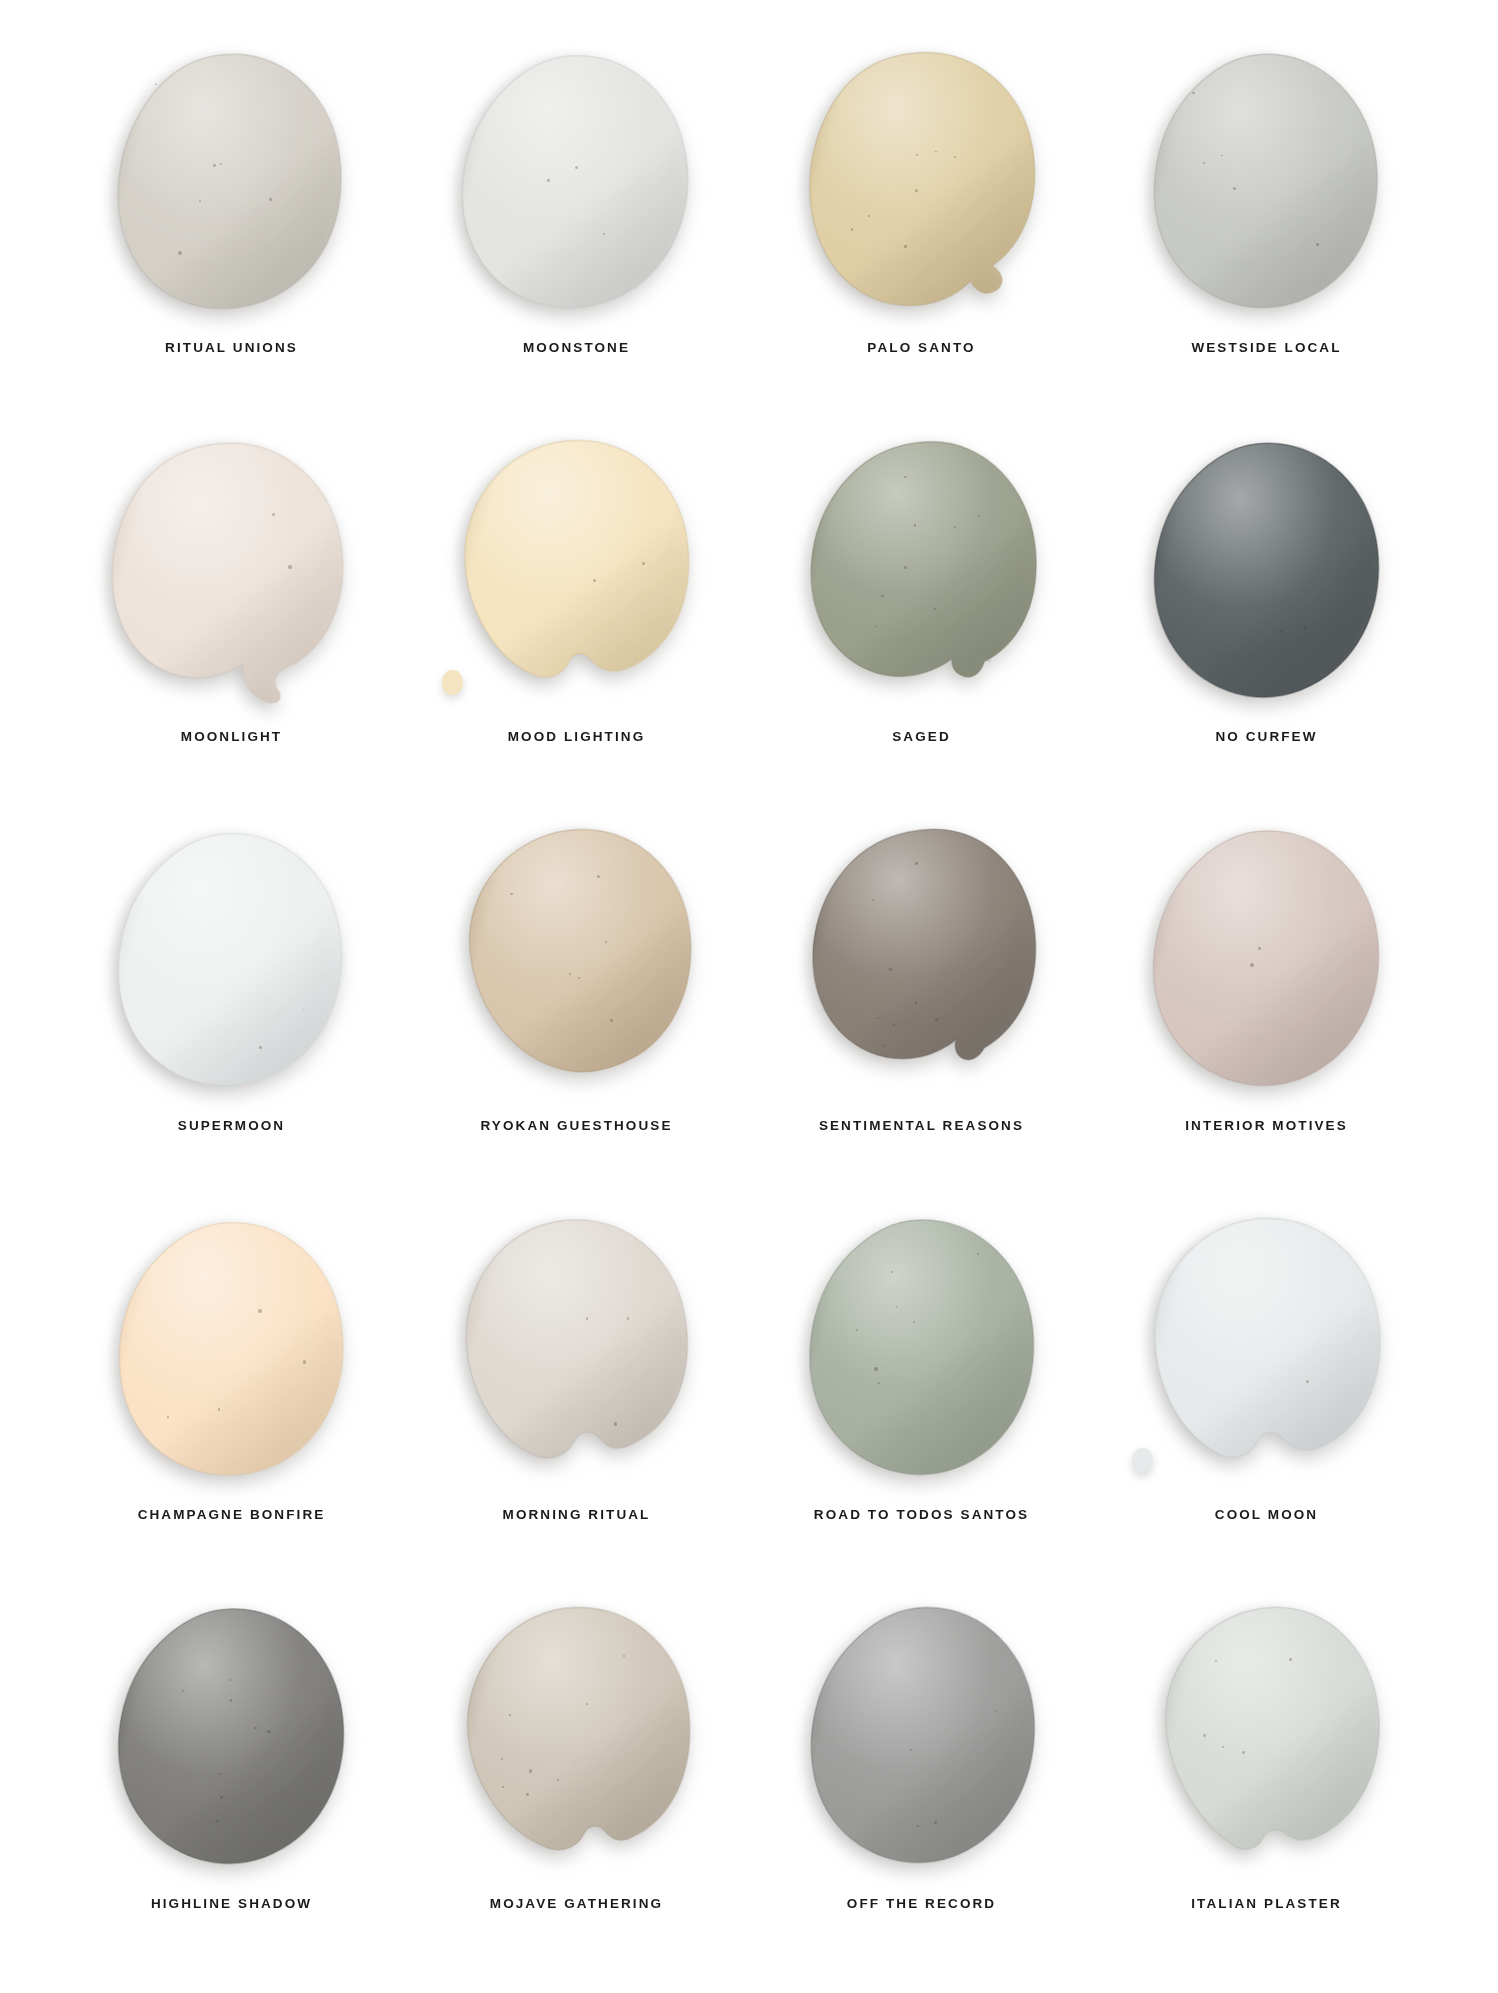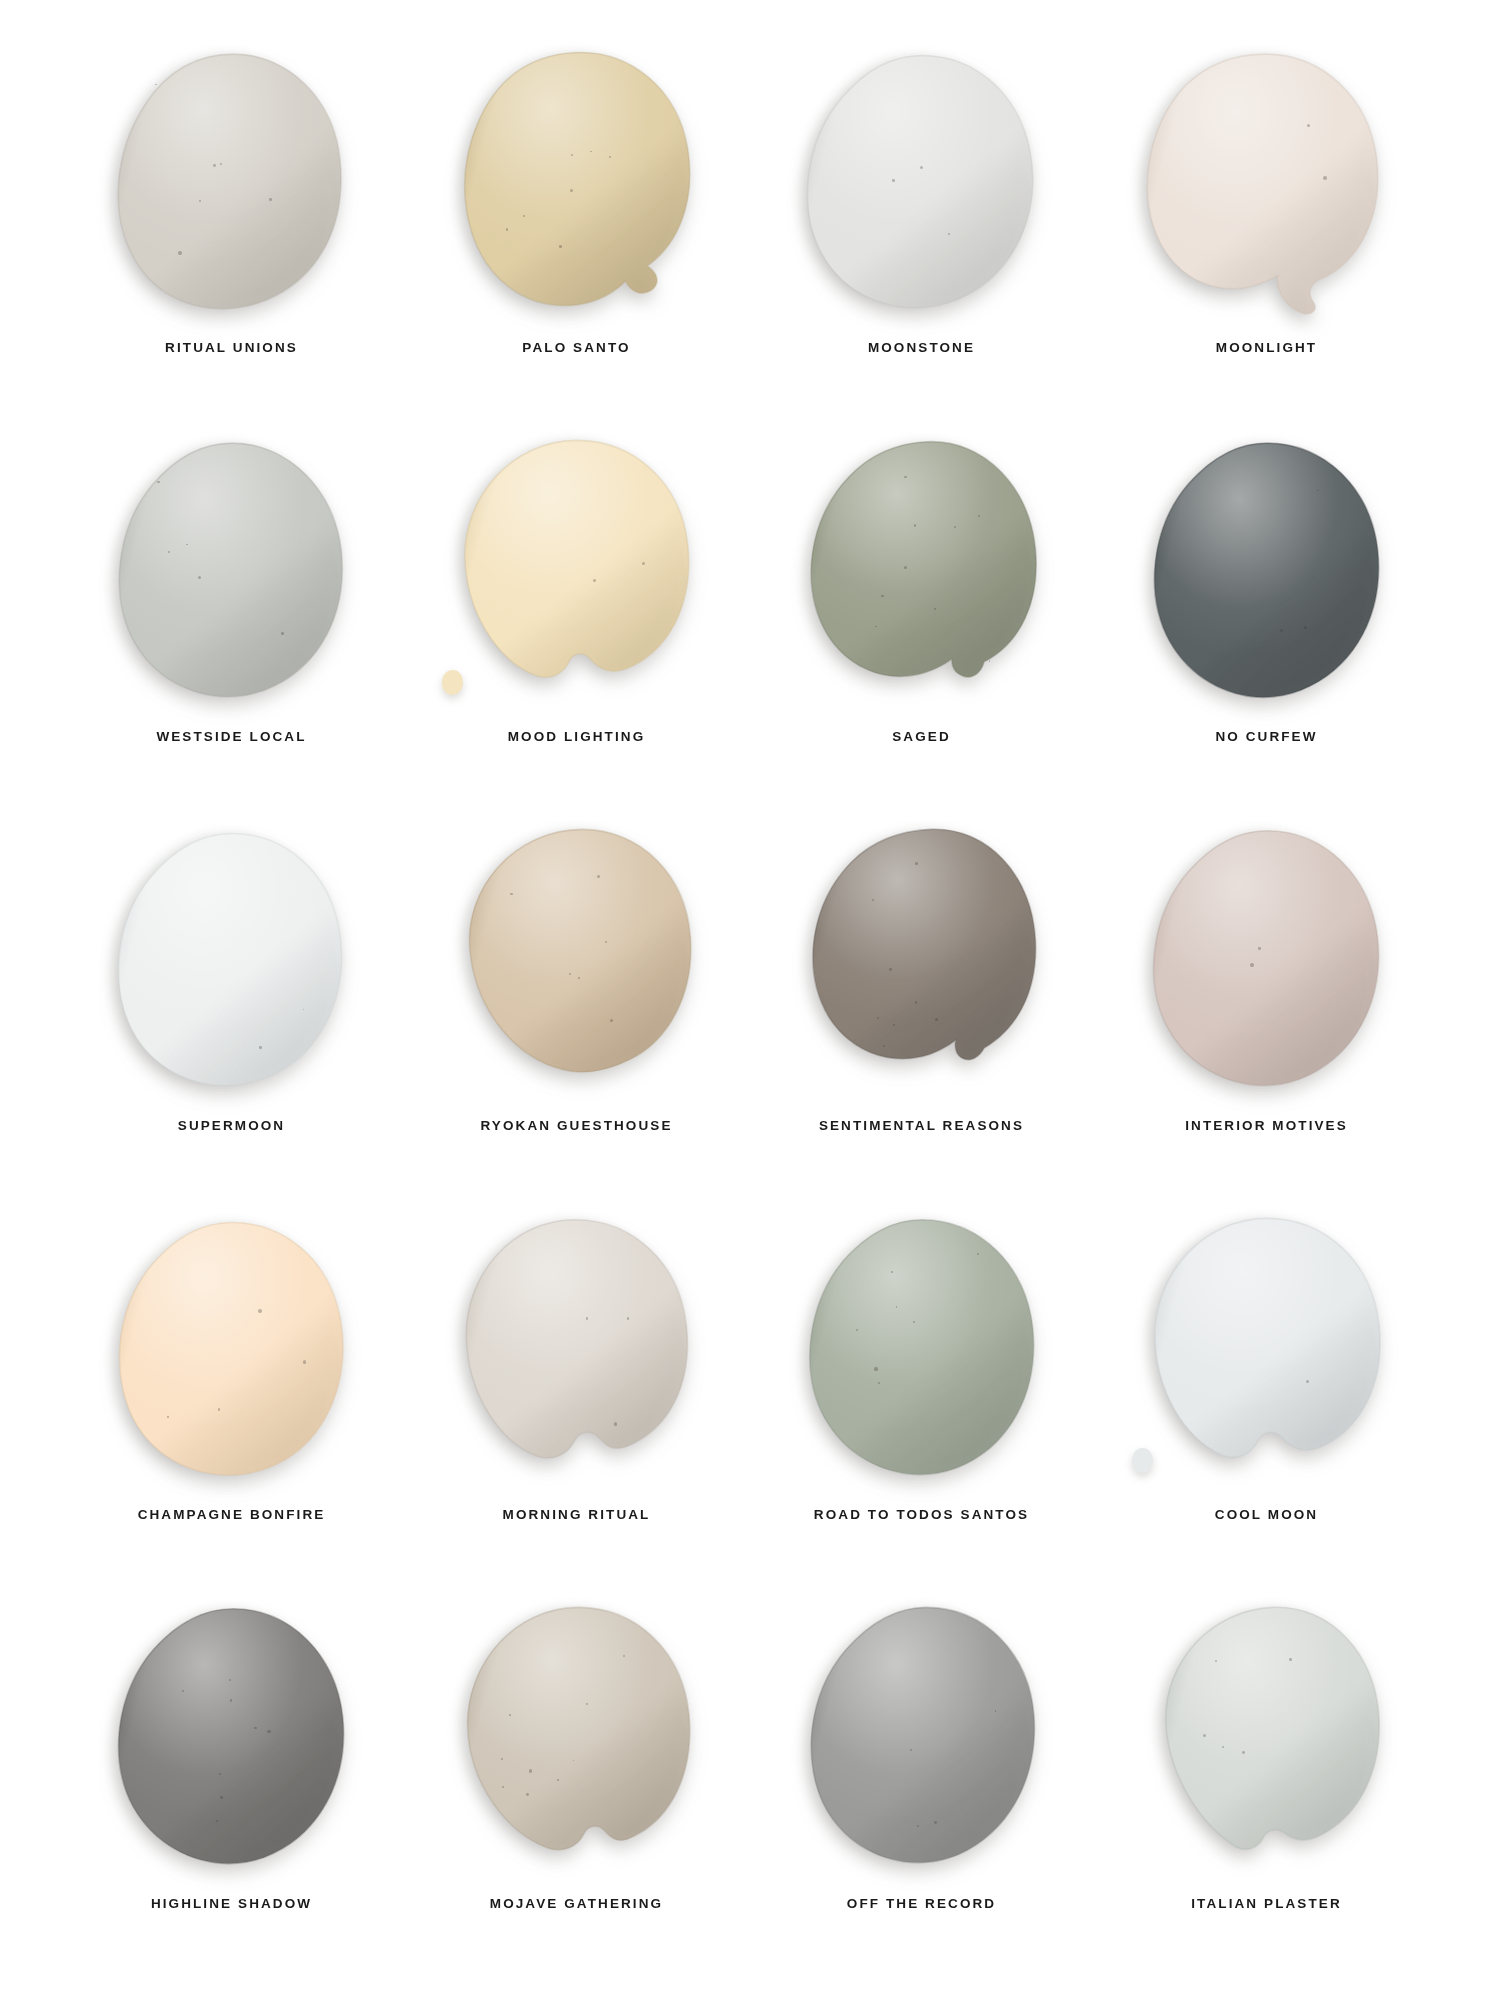--- a/index.html
+++ b/index.html
@@ -108,20 +108,52 @@
             <span class="speck" style="left: 30.4192%; top: 75.9642%; width: 3.45817px; height: 3.45817px;"></span>
           </div>
         </div>
         <div class="swatch-label">RITUAL UNIONS</div>
       </div>
       <div class="cell">
         <div class="blobwrap">
           <div class="blob">
             <svg viewBox="0 0 200 200" xmlns="http://www.w3.org/2000/svg">
               <defs>
+                <linearGradient id="g1" x1="0.15" y1="0.05" x2="0.85" y2="1">
+                  <stop offset="0%" stop-color="#e3e3e1" stop-opacity="1"></stop>
+                  <stop offset="55%" stop-color="#e3e3e1" stop-opacity="1"></stop>
+                  <stop offset="100%" stop-color="#c3c3c1" stop-opacity="0.85"></stop>
+                </linearGradient>
+                <radialGradient id="hl1" cx="0.38" cy="0.22" r="0.62">
+                  <stop offset="0%" stop-color="#ffffff" stop-opacity="0.45"></stop>
+                  <stop offset="70%" stop-color="#ffffff" stop-opacity="0.05"></stop>
+                  <stop offset="100%" stop-color="#ffffff" stop-opacity="0"></stop>
+                </radialGradient>
+                <linearGradient id="sh1" x1="0" y1="0" x2="1" y2="0.3">
+                  <stop offset="0%" stop-color="#c3c3c1" stop-opacity="0.85"></stop>
+                  <stop offset="18%" stop-color="#c3c3c1" stop-opacity="0"></stop>
+                </linearGradient>
+              </defs>
+              <path d="M100,7 C140,7 172,36 180,78 C189,124 168,170 128,187 C90,203 47,190 27,156 C7,122 13,70 41,38 C58,18 77,7 100,7 Z" fill="url(#g1)"></path>
+              <path d="M100,7 C140,7 172,36 180,78 C189,124 168,170 128,187 C90,203 47,190 27,156 C7,122 13,70 41,38 C58,18 77,7 100,7 Z" fill="url(#sh1)"></path>
+              <path d="M100,7 C140,7 172,36 180,78 C189,124 168,170 128,187 C90,203 47,190 27,156 C7,122 13,70 41,38 C58,18 77,7 100,7 Z" fill="url(#hl1)"></path>
+              <path d="M100,7 C140,7 172,36 180,78 C189,124 168,170 128,187 C90,203 47,190 27,156 C7,122 13,70 41,38 C58,18 77,7 100,7 Z" fill="none" stroke="#c3c3c1" stroke-opacity="0.35" stroke-width="1.2"></path>
+            </svg>
+            <span class="speck" style="left: 39.3119%; top: 49.3704%; width: 2.54058px; height: 2.54058px;"></span>
+            <span class="speck" style="left: 59.8271%; top: 69.3101%; width: 1.85278px; height: 1.85278px;"></span>
+            <span class="speck" style="left: 49.4642%; top: 44.5661%; width: 3.02166px; height: 3.02166px;"></span>
+          </div>
+        </div>
+        <div class="swatch-label">MOONSTONE</div>
+      </div>
+      <div class="cell">
+        <div class="blobwrap">
+          <div class="blob">
+            <svg viewBox="0 0 200 200" xmlns="http://www.w3.org/2000/svg">
+              <defs>
                 <linearGradient id="g2" x1="0.15" y1="0.05" x2="0.85" y2="1">
                   <stop offset="0%" stop-color="#e0cfa5" stop-opacity="1"></stop>
                   <stop offset="55%" stop-color="#e0cfa5" stop-opacity="1"></stop>
                   <stop offset="100%" stop-color="#b8a57a" stop-opacity="0.85"></stop>
                 </linearGradient>
                 <radialGradient id="hl2" cx="0.38" cy="0.22" r="0.62">
                   <stop offset="0%" stop-color="#ffffff" stop-opacity="0.45"></stop>
                   <stop offset="70%" stop-color="#ffffff" stop-opacity="0.05"></stop>
                   <stop offset="100%" stop-color="#ffffff" stop-opacity="0"></stop>
                 </radialGradient>
@@ -144,83 +176,20 @@
             <span class="speck" style="left: 61.9903%; top: 40.6244%; width: 2.3359px; height: 2.3359px;"></span>
           </div>
         </div>
         <div class="swatch-label">PALO SANTO</div>
       </div>
       <div class="cell">
         <div class="blobwrap">
           <div class="blob">
             <svg viewBox="0 0 200 200" xmlns="http://www.w3.org/2000/svg">
               <defs>
-                <linearGradient id="g1" x1="0.15" y1="0.05" x2="0.85" y2="1">
-                  <stop offset="0%" stop-color="#e3e3e1" stop-opacity="1"></stop>
-                  <stop offset="55%" stop-color="#e3e3e1" stop-opacity="1"></stop>
-                  <stop offset="100%" stop-color="#c3c3c1" stop-opacity="0.85"></stop>
-                </linearGradient>
-                <radialGradient id="hl1" cx="0.38" cy="0.22" r="0.62">
-                  <stop offset="0%" stop-color="#ffffff" stop-opacity="0.45"></stop>
-                  <stop offset="70%" stop-color="#ffffff" stop-opacity="0.05"></stop>
-                  <stop offset="100%" stop-color="#ffffff" stop-opacity="0"></stop>
-                </radialGradient>
-                <linearGradient id="sh1" x1="0" y1="0" x2="1" y2="0.3">
-                  <stop offset="0%" stop-color="#c3c3c1" stop-opacity="0.85"></stop>
-                  <stop offset="18%" stop-color="#c3c3c1" stop-opacity="0"></stop>
-                </linearGradient>
-              </defs>
-              <path d="M100,7 C140,7 172,36 180,78 C189,124 168,170 128,187 C90,203 47,190 27,156 C7,122 13,70 41,38 C58,18 77,7 100,7 Z" fill="url(#g1)"></path>
-              <path d="M100,7 C140,7 172,36 180,78 C189,124 168,170 128,187 C90,203 47,190 27,156 C7,122 13,70 41,38 C58,18 77,7 100,7 Z" fill="url(#sh1)"></path>
-              <path d="M100,7 C140,7 172,36 180,78 C189,124 168,170 128,187 C90,203 47,190 27,156 C7,122 13,70 41,38 C58,18 77,7 100,7 Z" fill="url(#hl1)"></path>
-              <path d="M100,7 C140,7 172,36 180,78 C189,124 168,170 128,187 C90,203 47,190 27,156 C7,122 13,70 41,38 C58,18 77,7 100,7 Z" fill="none" stroke="#c3c3c1" stroke-opacity="0.35" stroke-width="1.2"></path>
-            </svg>
-            <span class="speck" style="left: 39.3119%; top: 49.3704%; width: 2.54058px; height: 2.54058px;"></span>
-            <span class="speck" style="left: 59.8271%; top: 69.3101%; width: 1.85278px; height: 1.85278px;"></span>
-            <span class="speck" style="left: 49.4642%; top: 44.5661%; width: 3.02166px; height: 3.02166px;"></span>
-          </div>
-        </div>
-        <div class="swatch-label">MOONSTONE</div>
-      </div>
-      <div class="cell">
-        <div class="blobwrap">
-          <div class="blob">
-            <svg viewBox="0 0 200 200" xmlns="http://www.w3.org/2000/svg">
-              <defs>
-                <linearGradient id="g3" x1="0.15" y1="0.05" x2="0.85" y2="1">
-                  <stop offset="0%" stop-color="#ece2da" stop-opacity="1"></stop>
-                  <stop offset="55%" stop-color="#ece2da" stop-opacity="1"></stop>
-                  <stop offset="100%" stop-color="#cdbfb4" stop-opacity="0.85"></stop>
-                </linearGradient>
-                <radialGradient id="hl3" cx="0.38" cy="0.22" r="0.62">
-                  <stop offset="0%" stop-color="#ffffff" stop-opacity="0.45"></stop>
-                  <stop offset="70%" stop-color="#ffffff" stop-opacity="0.05"></stop>
-                  <stop offset="100%" stop-color="#ffffff" stop-opacity="0"></stop>
-                </radialGradient>
-                <linearGradient id="sh3" x1="0" y1="0" x2="1" y2="0.3">
-                  <stop offset="0%" stop-color="#cdbfb4" stop-opacity="0.85"></stop>
-                  <stop offset="18%" stop-color="#cdbfb4" stop-opacity="0"></stop>
-                </linearGradient>
-              </defs>
-              <path d="M99,6 C141,6 175,38 181,82 C187,126 168,160 141,172 C133,175 129,182 134,189 C139,196 132,201 124,197 C110,190 107,178 108,170 C74,190 38,178 21,146 C3,111 11,60 39,30 C56,13 77,6 99,6 Z" fill="url(#g3)"></path>
-              <path d="M99,6 C141,6 175,38 181,82 C187,126 168,160 141,172 C133,175 129,182 134,189 C139,196 132,201 124,197 C110,190 107,178 108,170 C74,190 38,178 21,146 C3,111 11,60 39,30 C56,13 77,6 99,6 Z" fill="url(#sh3)"></path>
-              <path d="M99,6 C141,6 175,38 181,82 C187,126 168,160 141,172 C133,175 129,182 134,189 C139,196 132,201 124,197 C110,190 107,178 108,170 C74,190 38,178 21,146 C3,111 11,60 39,30 C56,13 77,6 99,6 Z" fill="url(#hl3)"></path>
-              <path d="M99,6 C141,6 175,38 181,82 C187,126 168,160 141,172 C133,175 129,182 134,189 C139,196 132,201 124,197 C110,190 107,178 108,170 C74,190 38,178 21,146 C3,111 11,60 39,30 C56,13 77,6 99,6 Z" fill="none" stroke="#cdbfb4" stroke-opacity="0.35" stroke-width="1.2"></path>
-            </svg>
-            <span class="speck" style="left: 70.8434%; top: 48.177%; width: 3.45817px; height: 3.45817px;"></span>
-            <span class="speck" style="left: 64.7662%; top: 28.8492%; width: 3.03659px; height: 3.03659px;"></span>
-          </div>
-        </div>
-        <div class="swatch-label">MOONLIGHT</div>
-      </div>
-      <div class="cell">
-        <div class="blobwrap">
-          <div class="blob">
-            <svg viewBox="0 0 200 200" xmlns="http://www.w3.org/2000/svg">
-              <defs>
                 <linearGradient id="g4" x1="0.15" y1="0.05" x2="0.85" y2="1">
                   <stop offset="0%" stop-color="#c6c8c3" stop-opacity="1"></stop>
                   <stop offset="55%" stop-color="#c6c8c3" stop-opacity="1"></stop>
                   <stop offset="100%" stop-color="#a2a49f" stop-opacity="0.85"></stop>
                 </linearGradient>
                 <radialGradient id="hl4" cx="0.38" cy="0.22" r="0.62">
                   <stop offset="0%" stop-color="#ffffff" stop-opacity="0.45"></stop>
                   <stop offset="70%" stop-color="#ffffff" stop-opacity="0.05"></stop>
                   <stop offset="100%" stop-color="#ffffff" stop-opacity="0"></stop>
                 </radialGradient>
@@ -235,20 +204,51 @@
               <path d="M100,6 C142,6 176,41 181,86 C186,133 164,174 124,189 C88,202 48,188 28,154 C9,120 14,69 41,37 C58,17 78,6 100,6 Z" fill="none" stroke="#a2a49f" stroke-opacity="0.35" stroke-width="1.2"></path>
             </svg>
             <span class="speck" style="left: 37.8422%; top: 52.3019%; width: 3.06385px; height: 3.06385px;"></span>
             <span class="speck" style="left: 33.3887%; top: 40.2204%; width: 1.55371px; height: 1.55371px;"></span>
             <span class="speck" style="left: 22.7633%; top: 16.8878%; width: 2.72912px; height: 2.72912px;"></span>
             <span class="speck" style="left: 68.3583%; top: 73.0326%; width: 2.42846px; height: 2.42846px;"></span>
             <span class="speck" style="left: 26.5351%; top: 42.8662%; width: 2.04885px; height: 2.04885px;"></span>
           </div>
         </div>
         <div class="swatch-label">WESTSIDE LOCAL</div>
+      </div>
+      <div class="cell">
+        <div class="blobwrap">
+          <div class="blob">
+            <svg viewBox="0 0 200 200" xmlns="http://www.w3.org/2000/svg">
+              <defs>
+                <linearGradient id="g3" x1="0.15" y1="0.05" x2="0.85" y2="1">
+                  <stop offset="0%" stop-color="#ece2da" stop-opacity="1"></stop>
+                  <stop offset="55%" stop-color="#ece2da" stop-opacity="1"></stop>
+                  <stop offset="100%" stop-color="#cdbfb4" stop-opacity="0.85"></stop>
+                </linearGradient>
+                <radialGradient id="hl3" cx="0.38" cy="0.22" r="0.62">
+                  <stop offset="0%" stop-color="#ffffff" stop-opacity="0.45"></stop>
+                  <stop offset="70%" stop-color="#ffffff" stop-opacity="0.05"></stop>
+                  <stop offset="100%" stop-color="#ffffff" stop-opacity="0"></stop>
+                </radialGradient>
+                <linearGradient id="sh3" x1="0" y1="0" x2="1" y2="0.3">
+                  <stop offset="0%" stop-color="#cdbfb4" stop-opacity="0.85"></stop>
+                  <stop offset="18%" stop-color="#cdbfb4" stop-opacity="0"></stop>
+                </linearGradient>
+              </defs>
+              <path d="M99,6 C141,6 175,38 181,82 C187,126 168,160 141,172 C133,175 129,182 134,189 C139,196 132,201 124,197 C110,190 107,178 108,170 C74,190 38,178 21,146 C3,111 11,60 39,30 C56,13 77,6 99,6 Z" fill="url(#g3)"></path>
+              <path d="M99,6 C141,6 175,38 181,82 C187,126 168,160 141,172 C133,175 129,182 134,189 C139,196 132,201 124,197 C110,190 107,178 108,170 C74,190 38,178 21,146 C3,111 11,60 39,30 C56,13 77,6 99,6 Z" fill="url(#sh3)"></path>
+              <path d="M99,6 C141,6 175,38 181,82 C187,126 168,160 141,172 C133,175 129,182 134,189 C139,196 132,201 124,197 C110,190 107,178 108,170 C74,190 38,178 21,146 C3,111 11,60 39,30 C56,13 77,6 99,6 Z" fill="url(#hl3)"></path>
+              <path d="M99,6 C141,6 175,38 181,82 C187,126 168,160 141,172 C133,175 129,182 134,189 C139,196 132,201 124,197 C110,190 107,178 108,170 C74,190 38,178 21,146 C3,111 11,60 39,30 C56,13 77,6 99,6 Z" fill="none" stroke="#cdbfb4" stroke-opacity="0.35" stroke-width="1.2"></path>
+            </svg>
+            <span class="speck" style="left: 70.8434%; top: 48.177%; width: 3.45817px; height: 3.45817px;"></span>
+            <span class="speck" style="left: 64.7662%; top: 28.8492%; width: 3.03659px; height: 3.03659px;"></span>
+          </div>
+        </div>
+        <div class="swatch-label">MOONLIGHT</div>
       </div>
       <div class="cell">
         <div class="blobwrap">
           <div class="blob">
             <svg viewBox="0 0 200 200" xmlns="http://www.w3.org/2000/svg">
               <defs>
                 <linearGradient id="g6" x1="0.15" y1="0.05" x2="0.85" y2="1">
                   <stop offset="0%" stop-color="#f5e4c0" stop-opacity="1"></stop>
                   <stop offset="55%" stop-color="#f5e4c0" stop-opacity="1"></stop>
                   <stop offset="100%" stop-color="#d3c093" stop-opacity="0.85"></stop>

